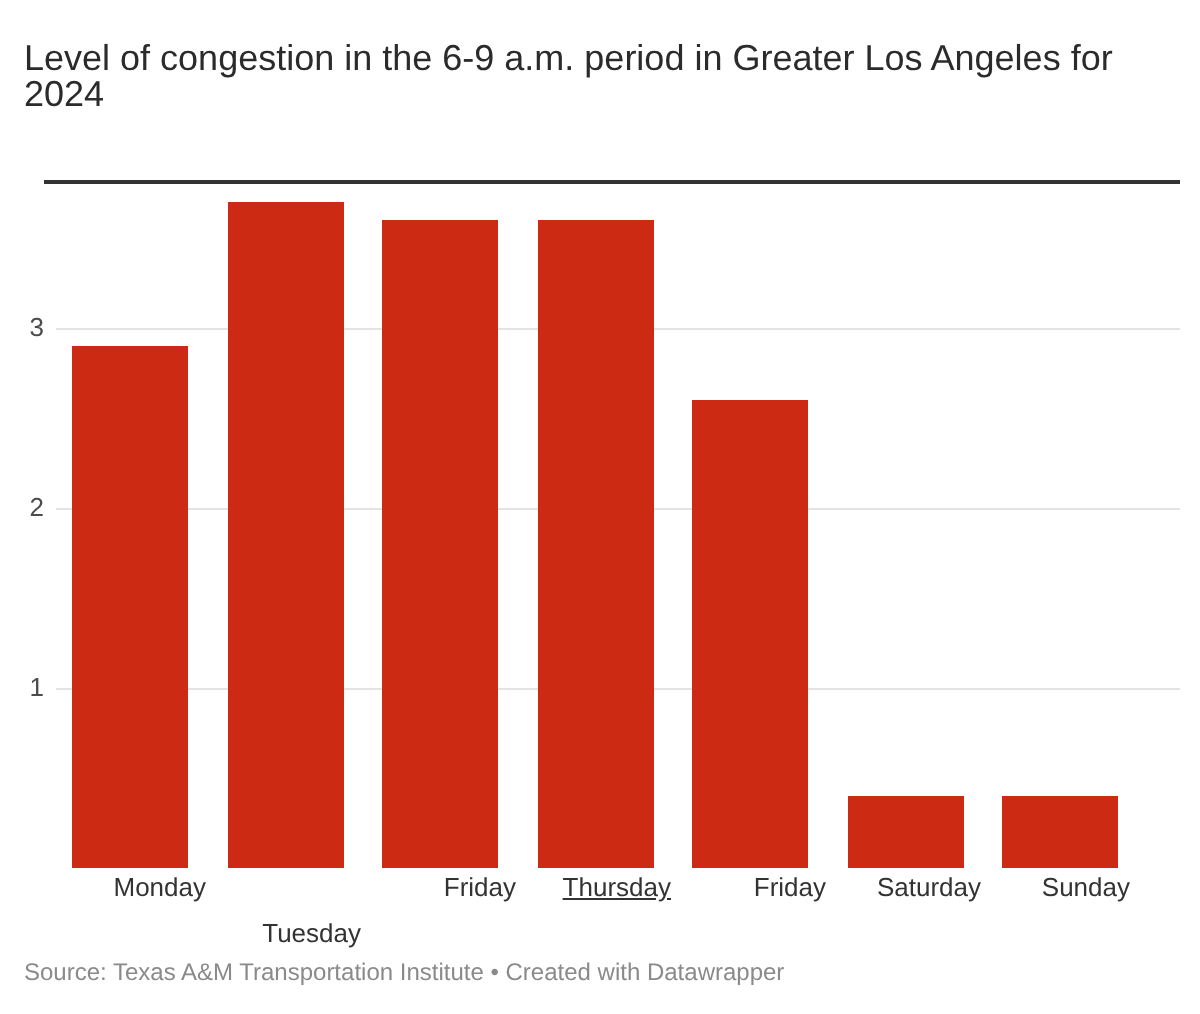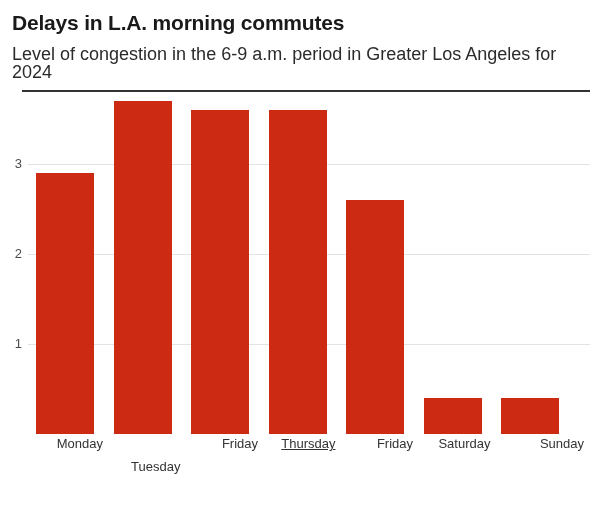--- a/index.html
+++ b/index.html
@@ -96,21 +96,20 @@
     color: #8a8a8a;
     line-height: 15px;
   }
 </style>
 </head>
 <body>
 
 <div class="chart-root">
 
   <div class="header">
-    <h1 class="chart-title">Delays in L.A. morning commutes</h1>
     <p class="chart-subtitle">Level of congestion in the 6-9 a.m. period in Greater Los Angeles for 2024</p>
   </div>
 
   <div class="plot-area">
     <div class="grid-layer">
         <div class="gridline" style="top: 254px;"></div>
         <div class="tick-label" style="top: 247px;">1</div>
         <div class="gridline" style="top: 164px;"></div>
         <div class="tick-label" style="top: 157px;">2</div>
         <div class="gridline" style="top: 74px;"></div>
@@ -126,18 +125,19 @@
         <div class="bar" title="Sunday: 0.4" style="left: 501px; width: 58px; height: 36px; bottom: 16px; background: rgb(204, 42, 18);"></div>
       </div>
     <div class="axis-layer">
       <div class="baseline"></div>
     <div class="cat-label" style="left: 27px; width: 76px;">Monday</div>
         <div class="cat-label" style="left: 104.5px; width: 76px; margin-top: 23px;">Tuesday</div>
         <div class="cat-label" style="left: 182px; width: 76px;">Friday</div>
         <div class="cat-label" style="left: 259.5px; width: 76px; text-decoration: underline;">Thursday</div>
         <div class="cat-label" style="left: 337px; width: 76px;">Friday</div>
         <div class="cat-label" style="left: 414.5px; width: 76px;">Saturday</div>
-        <div class="cat-label" style="left: 508px; width: 76px;">Sunday</div>
+        <div class="cat-label" style="left: 489px; width: 76px;">Sunday</div>
       </div>
   </div>
 
+  <div class="footer">Source: Texas A&amp;M Transportation Institute • Created with Datawrapper</div>
 
 </div>
 
 </body></html>

